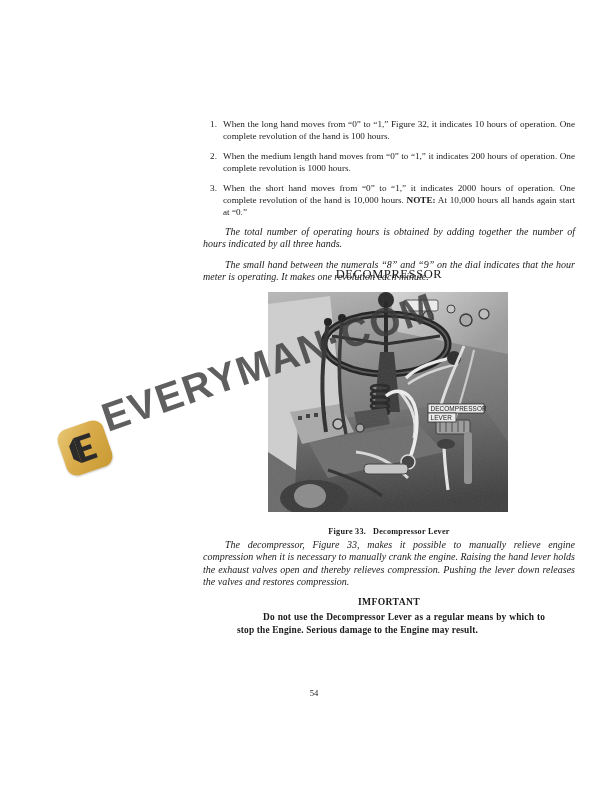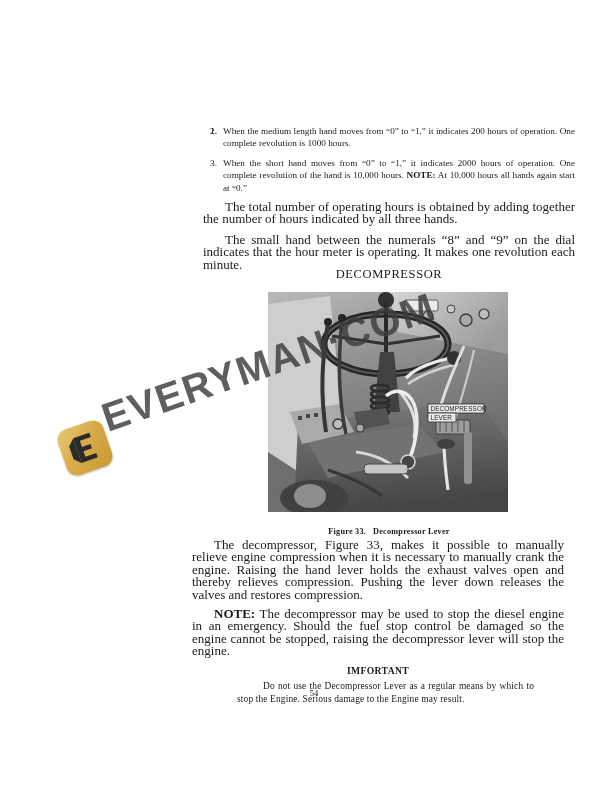--- a/index.html
+++ b/index.html
@@ -41,26 +41,27 @@
   }
   ol.numbered > li .num {
     position: absolute;
     left: 0;
     top: 0;
     width: 14px;
     text-align: right;
     font-size: 9.2px;
   }
   .para {
-    font-size: 13px;
+    font-size: 10px;
     line-height: 12.4px;
     text-align: justify;
     text-justify: inter-word;
     text-indent: 22px;
     margin: 0 0 7px 0;
+    font-style: italic;
   }
   .para.tight { margin-bottom: 6px; margin-top: 8px; }
   b, .bold { font-weight: bold; }
 
   
   .section-heading {
     position: absolute;
     left: 203px;
     top: 267px;
     width: 372px;
@@ -92,40 +93,40 @@
     font-size: 8.2px;
     font-weight: bold;
     letter-spacing: 0.25px;
     font-family: "Liberation Serif", "DejaVu Serif", serif;
     margin-top: 11px;
   }
 
   
   .content-lower {
     position: absolute;
-    left: 192px;
+    left: 203px;
     top: 539px;
     width: 372px;
   }
 
   .important-heading {
     text-align: center;
     font-size: 9.6px;
     font-weight: bold;
     letter-spacing: 0.4px;
     margin: 3px 0 4px 0;
   }
   .warning {
     font-size: 9.4px;
     line-height: 13.2px;
-    font-weight: normal;
+    font-weight: bold;
     text-align: justify;
     text-justify: inter-word;
     text-indent: 26px;
-    margin: 0 30px 0 45px;
+    margin: 0 30px 0 34px;
     letter-spacing: 0.15px;
   }
 
   .page-number {
     position: absolute;
     left: 8px;
     top: 688px;
     width: 612px;
     text-align: center;
     font-size: 8.6px;
@@ -173,21 +174,21 @@
 </style>
 </head>
 <body>
 
 <div class="page">
 
   <div class="content">
 
     <ol class="numbered">
       <li>
-        <span class="num">1.</span>
+        <span class="num">1.</span><span>When the long hand moves from “0” to “1,” Figure 32, it indicates 10 hours of operation. One complete revolution of the hand is 100 hours.</span>
       </li>
       <li>
         <span class="num">2.</span><span>When the medium length hand moves from “0” to “1,” it indicates 200 hours of operation. One complete revolution is 1000 hours.</span>
       </li>
       <li>
         <span class="num">3.</span><span>When the short hand moves from “0” to “1,” it indicates 2000 hours of operation. One complete revolution of the hand is 10,000 hours. </span><b>NOTE:</b><span> At 10,000 hours all hands again start at “0.”</span>
       </li>
     </ol>
 
     <p class="para">The total number of operating hours is obtained by adding together the number of hours indicated by all three hands.</p>
@@ -308,21 +309,20 @@
     </svg>
   </div>
 
   <div class="figure-caption">
     <span>Figure 33.</span>&nbsp;&nbsp;&nbsp;<span>Decompressor Lever</span>
   </div>
 
   <div class="content-lower">
     <p class="para">The decompressor, Figure 33, makes it possible to manually relieve engine compression when it is necessary to manually crank the engine. Raising the hand lever holds the exhaust valves open and thereby relieves compression. Pushing the lever down releases the valves and restores compression.</p>
 
-    <p class="para"><b>NOTE:</b><span> The decompressor may be used to stop the diesel engine in an emergency. Should the fuel stop control be damaged so the engine cannot be stopped, raising the decompressor lever will stop the engine.</span></p>
 
     <div class="important-heading">IMFORTANT</div>
 
     <p class="warning">Do not use the Decompressor Lever as a regular means by which to stop the Engine. Serious damage to the Engine may result.</p>
   </div>
 
   <div class="page-number">54</div>
 
   <div class="watermark">
     <div class="wm-logo">

